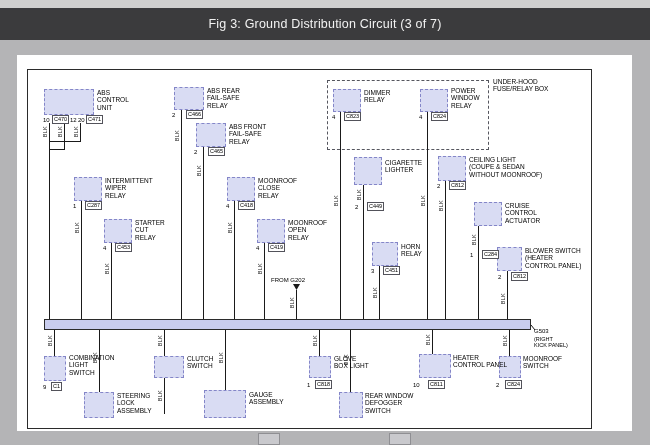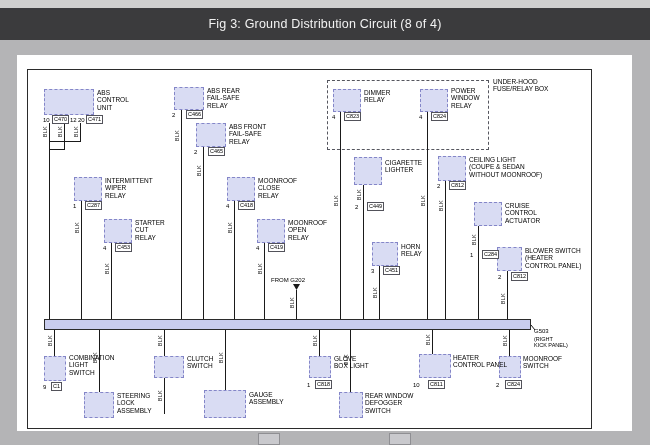--- a/index.html
+++ b/index.html
@@ -39,21 +39,21 @@
     position:absolute;font-size:5.5px;color:#111;letter-spacing:.3px;
     writing-mode:vertical-rl;transform:rotate(180deg);
   }
   .chip{position:absolute;top:433px;width:20px;height:10px;background:#c9c9cd;border:1px solid #8f8f93;}
 </style>
 </head>
 <body>
 
 <div class="topstrip"></div>
 <div class="titlebar">
-  <span>Fig 3: Ground Distribution Circuit (8 of 4)</span>
+  <span>Fig 3: Ground Distribution Circuit (3 of 7)</span>
 </div>
 
 <div class="page"></div>
 <div class="frame"></div>
 
 <div class="dashedbox" style="left:327px;top:80px;width:162px;height:70px"></div>
 
 <div class="bus"></div>
 
 <svg class="wires" width="650" height="445">

